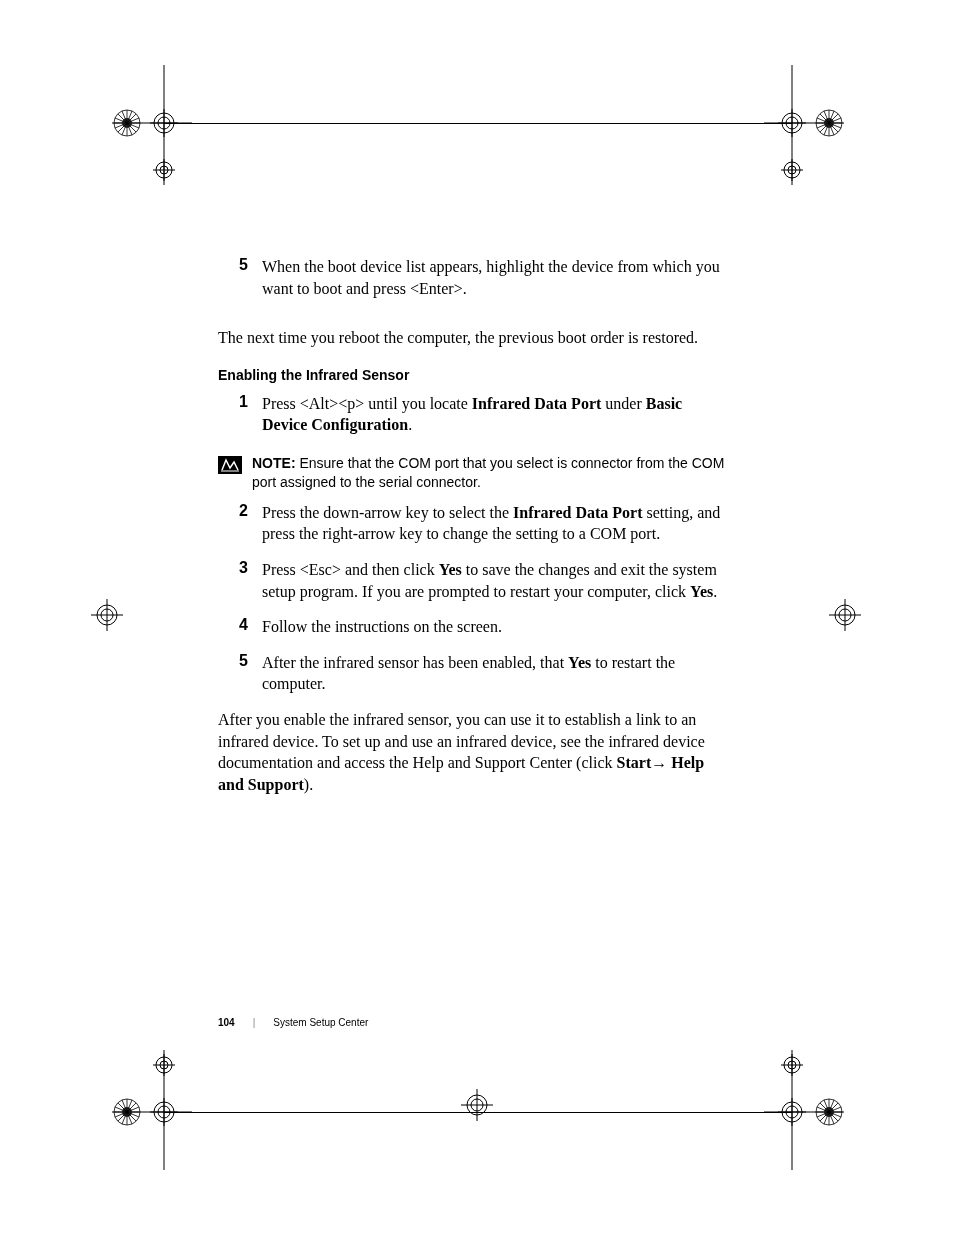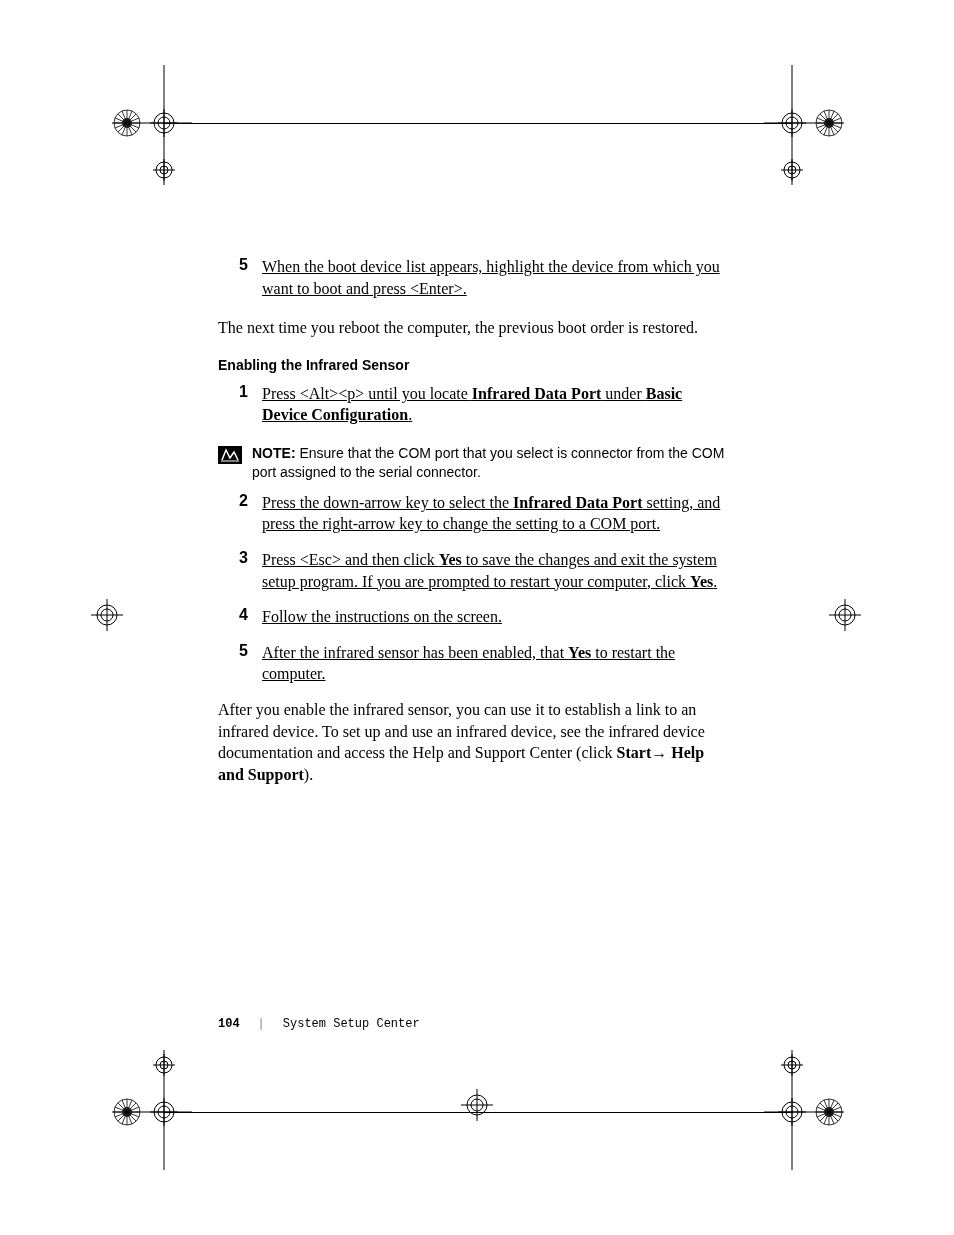--- a/index.html
+++ b/index.html
@@ -30,25 +30,25 @@
     font-size: 16px;
     text-align: right;
     padding-right: 14px;
     color: #000;
   }
   .step-body {
     flex: 1;
     font-size: 16px;
     line-height: 1.35;
   }
-  .step-body p { margin: 0 0 10px 0; text-decoration: underline; }
+  .step-body p { margin: 0 0 10px 0; }
   .para {
     font-size: 16px;
     line-height: 1.35;
-    margin: 8px 0 16px 0;
+    margin: 18px 0 16px 0;
   }
   .heading {
     font-family: Arial, Helvetica, sans-serif;
     font-weight: bold;
     font-size: 14px;
     margin: 18px 0 10px 0;
   }
   .note-row {
     display: flex;
     margin: 8px 0 10px 0;
@@ -70,22 +70,22 @@
     font-size: 14px;
     line-height: 1.35;
     flex: 1;
   }
   .note-text .label { font-weight: bold; }
   .b { font-weight: bold; }
   .footer {
     position: absolute;
     left: 218px;
     top: 1017px;
-    font-family: Liberation Mono, monospace;
-    font-size: 12px;
+    font-family: Liberation Sans, sans-serif;
+    font-size: 10px;
     display: flex;
     align-items: center;
   }
   .footer .pnum { font-weight: bold; margin-right: 18px; }
   .footer .sep { color:#888; margin-right: 18px; }
 
   
   .mark { position: absolute; }
 
   

